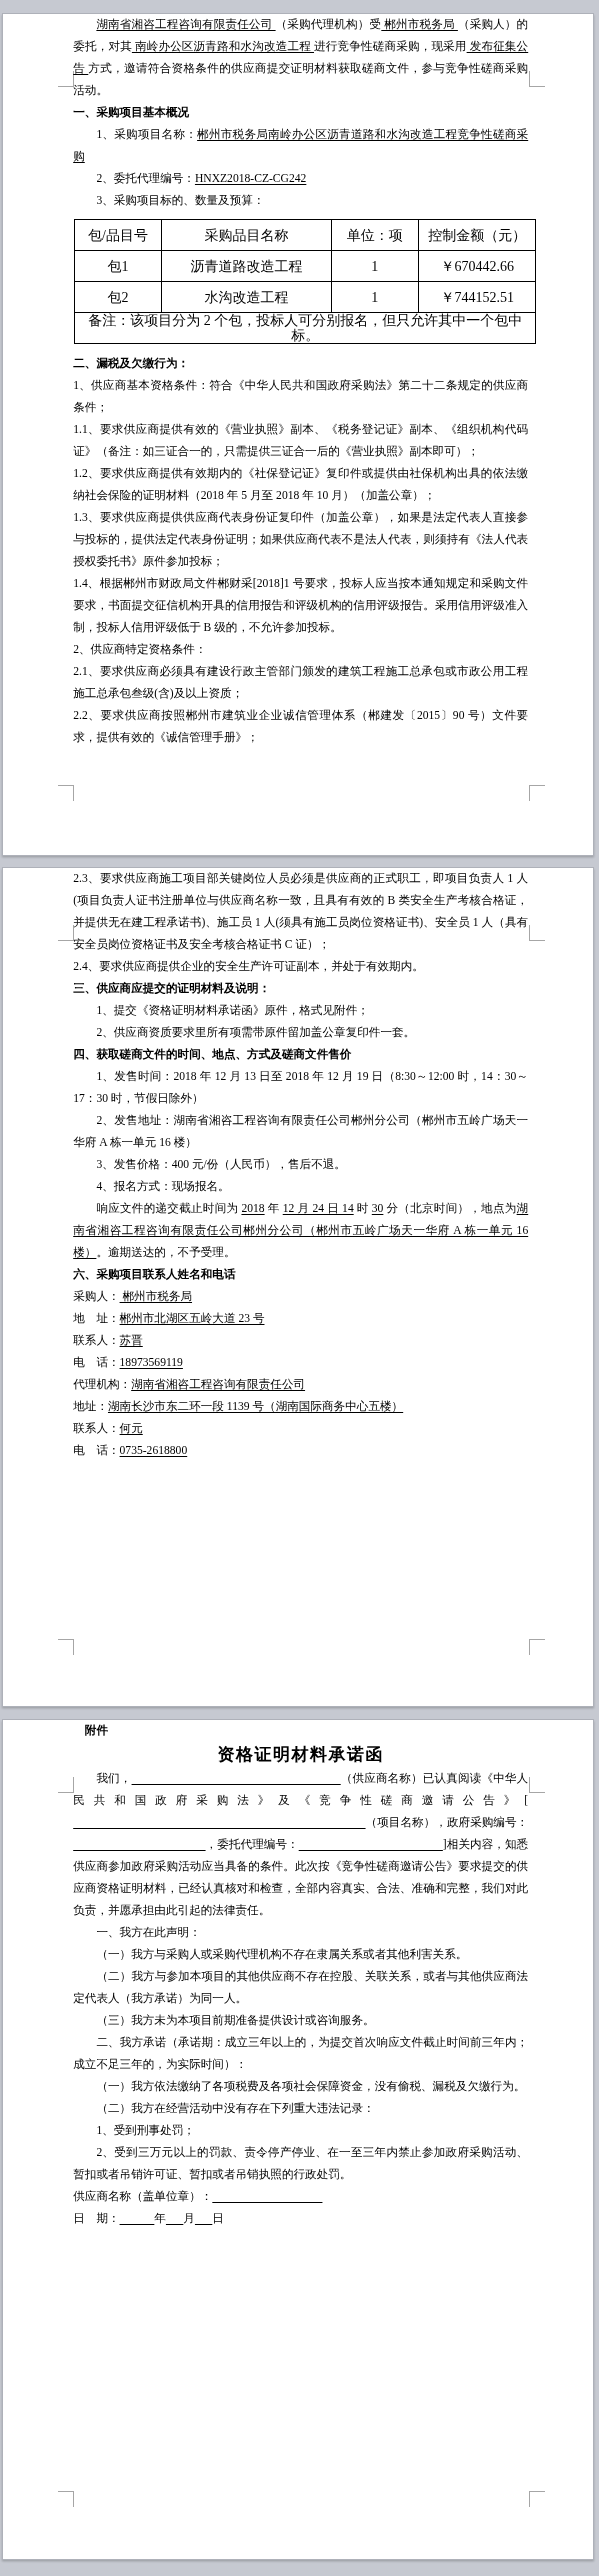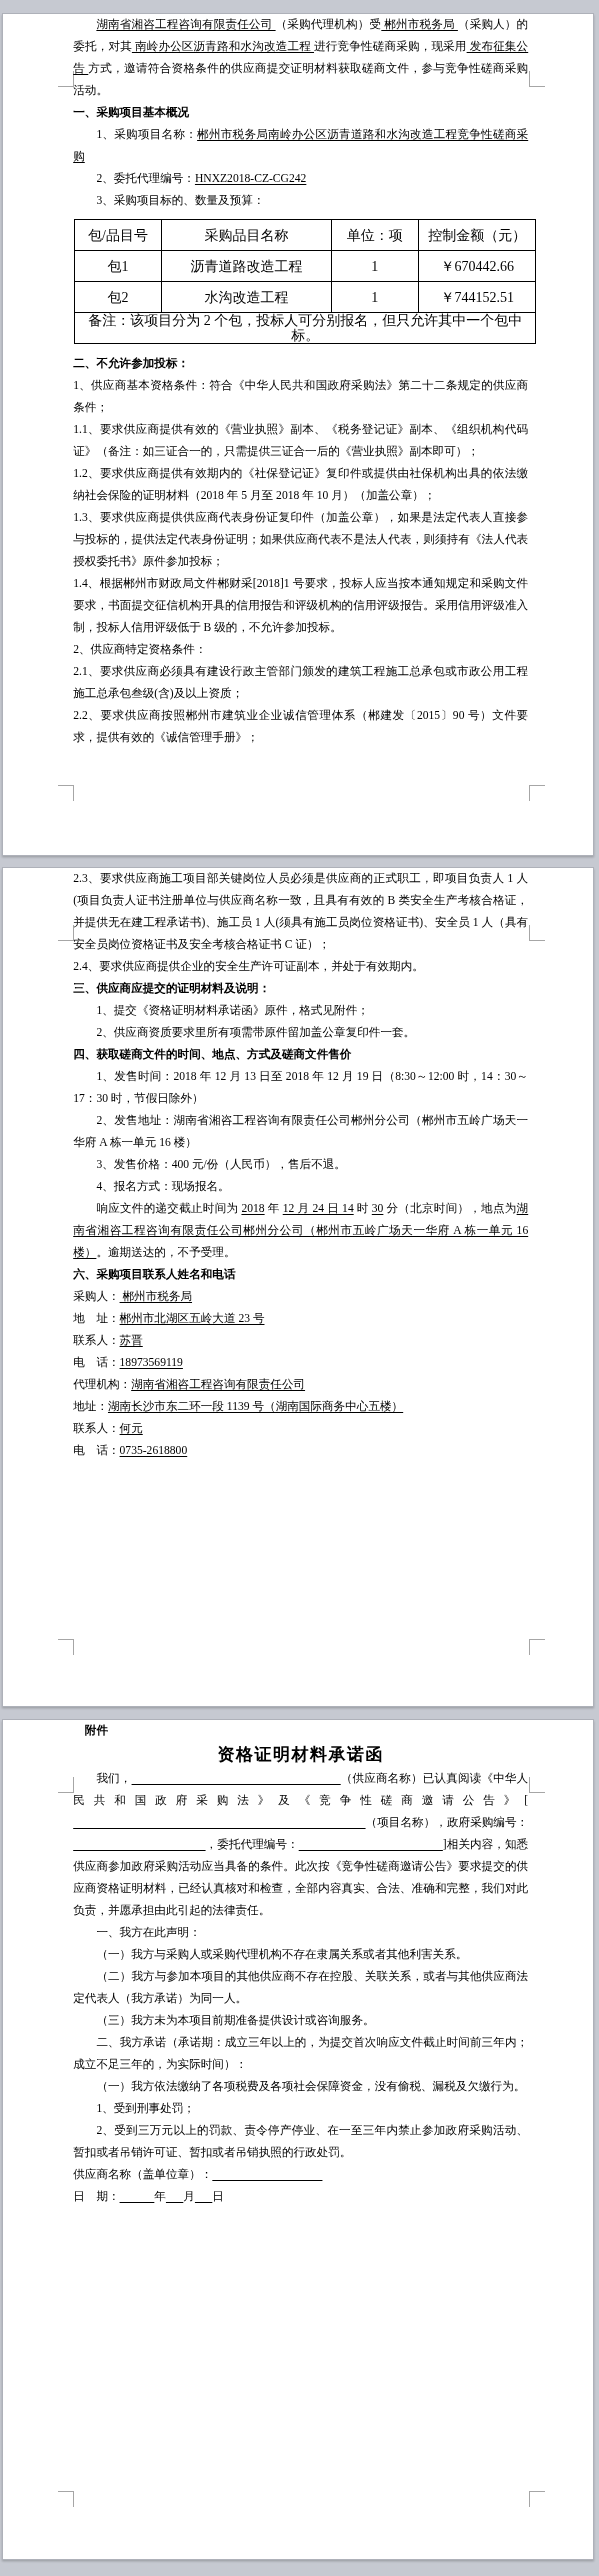--- a/index.html
+++ b/index.html
@@ -108,21 +108,21 @@
           <td>水沟改造工程</td>
           <td>1</td>
           <td>￥744152.51</td>
         </tr>
         <tr>
           <td colspan="4">备注：该项目分为 2 个包，投标人可分别报名，但只允许其中一个包中标。</td>
         </tr>
       </tbody>
     </table>
 
-    <p class="b">二、不允许参加投标：</p>
+    <p class="b">二、漏税及欠缴行为：</p>
     <p class="gap-s"><span>1、供应商基本资格条件：符合《中华人民共和国政府采购法》第二十二条规定的供应商条件；</span></p>
     <p class="gap-s"><span>1.1、要求供应商提供有效的《营业执照》副本、《税务登记证》副本、《组织机构代码证》（备注：如三证合一的，只需提供三证合一后的《营业执照》副本即可）；</span></p>
     <p class="gap-s"><span>1.2、要求供应商提供有效期内的《社保登记证》复印件或提供由社保机构出具的依法缴纳社会保险的证明材料（2018 年 5 月至 2018 年 10 月）（加盖公章）；</span></p>
     <p class="gap-s"><span>1.3、要求供应商提供供应商代表身份证复印件（加盖公章），如果是法定代表人直接参与投标的，提供法定代表身份证明；如果供应商代表不是法人代表，则须持有《法人代表授权委托书》原件参加投标；</span></p>
     <p class="gap-s"><span>1.4、根据郴州市财政局文件郴财采[2018]1 号要求，投标人应当按本通知规定和采购文件要求，书面提交征信机构开具的信用报告和评级机构的信用评级报告。采用信用评级准入制，投标人信用评级低于 B 级的，不允许参加投标。</span></p>
     <p class="gap-s"><span>2、供应商特定资格条件：</span></p>
     <p class="gap-s"><span>2.1、要求供应商必须具有建设行政主管部门颁发的建筑工程施工总承包或市政公用工程施工总承包叁级(含)及以上资质；</span></p>
     <p class="gap-s"><span>2.2、要求供应商按照郴州市建筑业企业诚信管理体系（郴建发〔2015〕90 号）文件要求，提供有效的《诚信管理手册》；</span></p>
   </div>
 </section>
@@ -164,19 +164,20 @@
   <div class="content">
     <p class="b ind1 mtB">附件</p>
     <p class="attach-title">资格证明材料承诺函</p>
     <p class="ind2 main-para"><span>我们，</span><u style="white-space: pre;">                                                                     </u><span>（供应商名称）已认真阅读《中华人民共和国政府采购法》及《竞争性磋商邀请公告》[</span><u style="white-space: pre;">                                                                                                    </u><span>（项目名称），政府采购编号：</span><u style="white-space: pre;">                                             </u><span>，委托代理编号：</span><u style="white-space: pre;">                                                 </u><span>]相关内容，知悉供应商参加政府采购活动应当具备的条件。此次按《竞争性磋商邀请公告》要求提交的供应商资格证明材料，已经认真核对和检查，全部内容真实、合法、准确和完整，我们对此负责，并愿承担由此引起的法律责任。</span></p>
     <p class="ind2 gap-s"><span>一、我方在此声明：</span></p>
     <p class="ind2 gap-s"><span>（一）我方与采购人或采购代理机构不存在隶属关系或者其他利害关系。</span></p>
     <p class="ind2 gap-s"><span>（二）我方与参加本项目的其他供应商不存在控股、关联关系，或者与其他供应商法定代表人（我方承诺）为同一人。</span></p>
     <p class="ind2 gap-s"><span>（三）我方未为本项目前期准备提供设计或咨询服务。</span></p>
     <p class="ind2 gap-s"><span>二、我方承诺（承诺期：成立三年以上的，为提交首次响应文件截止时间前三年内；成立不足三年的，为实际时间）：</span></p>
     <p class="ind2 gap-s"><span>（一）我方依法缴纳了各项税费及各项社会保障资金，没有偷税、漏税及欠缴行为。</span></p>
+    <p class="ind2 gap-s"><span>（二）我方在经营活动中没有存在下列重大违法记录：</span></p>
     <p class="ind2 gap-s"><span>1、受到刑事处罚；</span></p>
     <p class="ind2 gap-s"><span>2、受到三万元以上的罚款、责令停产停业、在一至三年内禁止参加政府采购活动、暂扣或者吊销许可证、暂扣或者吊销执照的行政处罚。</span></p>
     <p class="sig sig-block"><span>供应商名称（盖单位章）：</span><u style="white-space: pre;">                                      </u></p>
     <p class="sig"><span style="white-space: pre;">日    期：</span><u style="white-space: pre;">            </u><span>年</span><u style="white-space: pre;">      </u><span>月</span><u style="white-space: pre;">      </u><span>日</span></p>
   </div>
 </section>
 
 
 </body></html>

